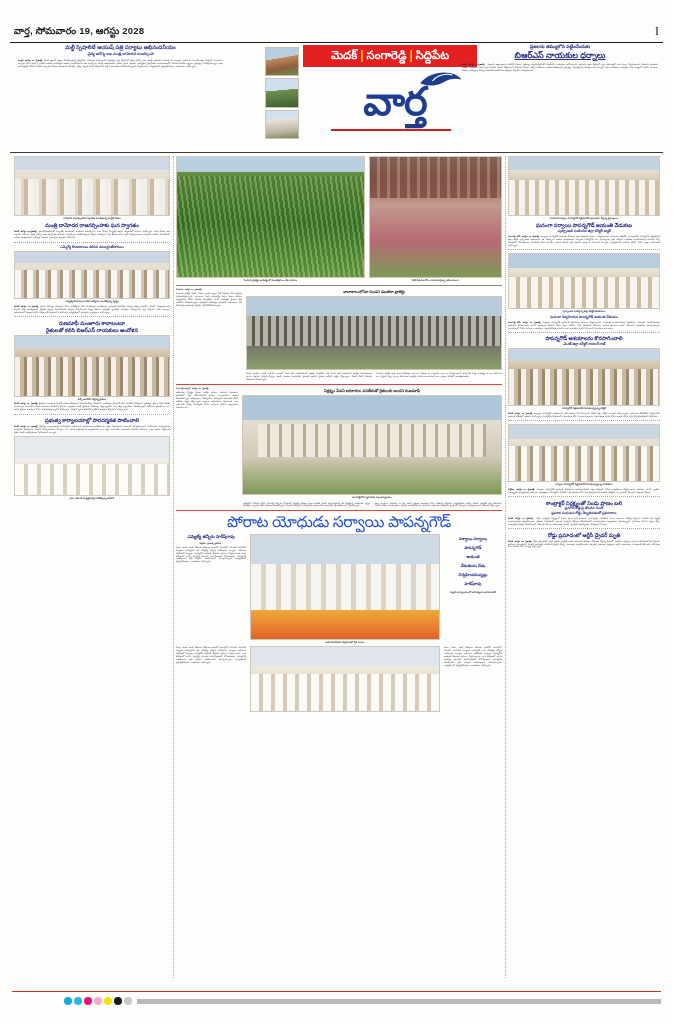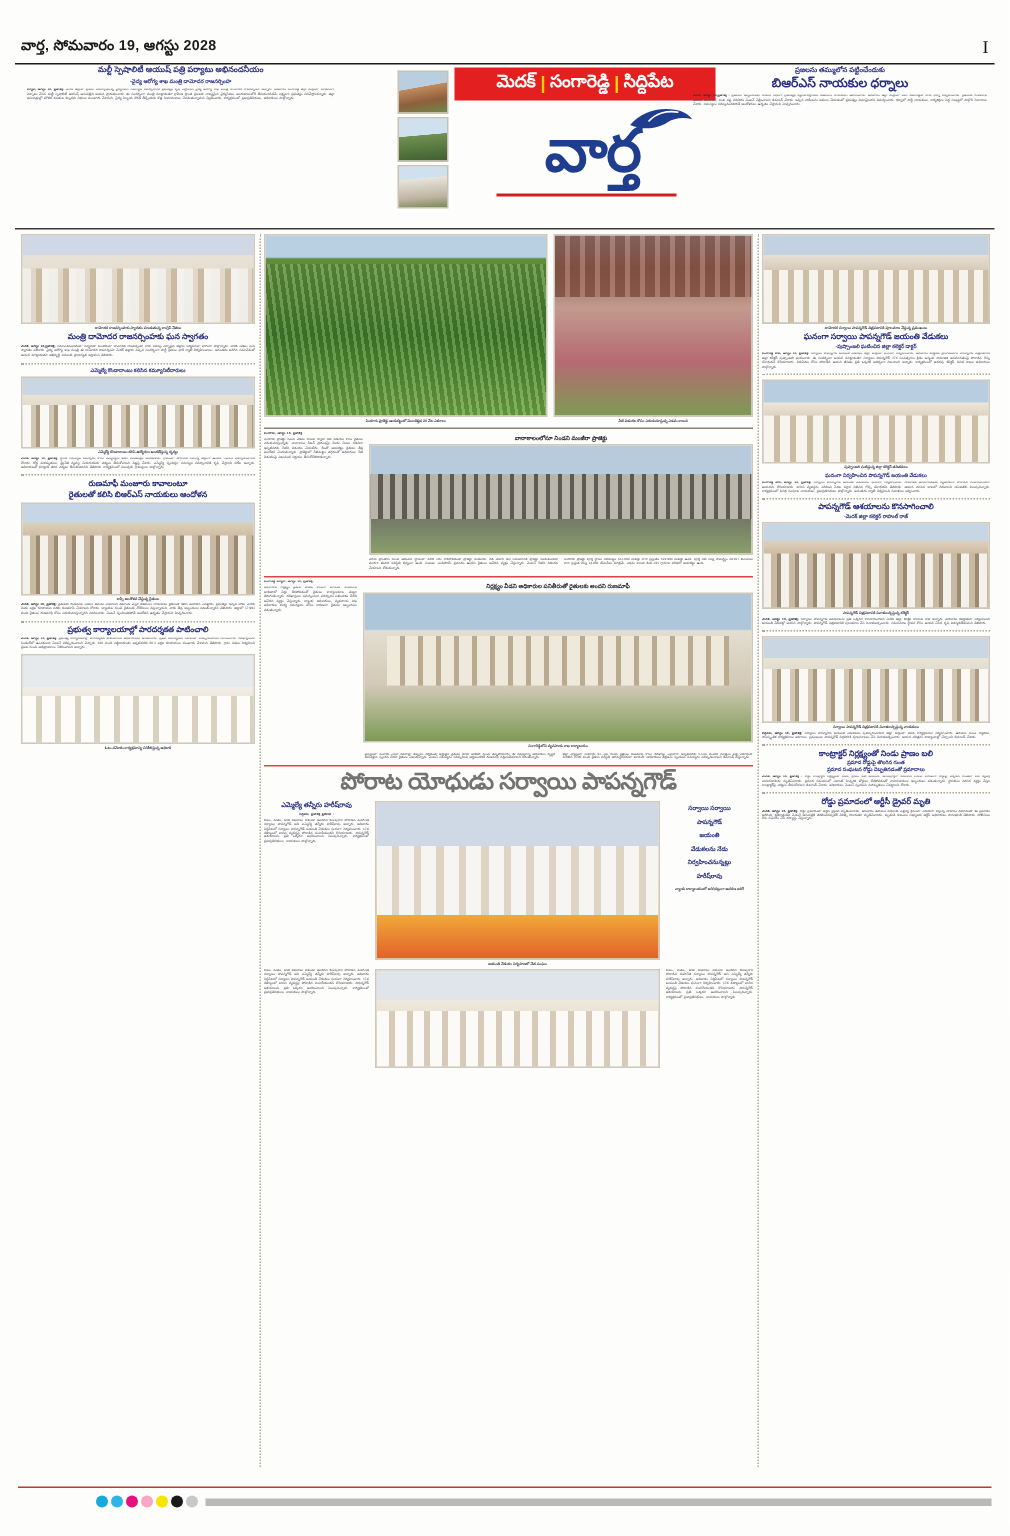--- a/index.html
+++ b/index.html
@@ -97,21 +97,21 @@
 
   .mh-right{
     position:absolute;left:452px;top:0;width:196px;
   }
   .mh-right .h1{
     text-align:center;color:#2b2f86;font-weight:bold;
     font-size:4.6px;line-height:6.4px;
   }
   .mh-right .h2{
     text-align:center;color:#2b2f86;font-weight:bold;
-    font-size:8.2px;line-height:10px;margin-top:1px;
+    font-size:8.2px;line-height:10px;margin-top:1px;text-decoration:underline;
   }
   .mh-right .body{margin-top:2px;}
 
   .mh-rule{
     position:absolute;left:10px;top:152px;width:653px;height:0;
     border-top:0.8px solid #3a3a3a;
   }
 
   
   .colL{position:absolute;left:14px;top:156px;width:156px;height:820px;}
@@ -169,21 +169,21 @@
   
   .kicker{
     text-align:center;color:#2b2f86;font-weight:bold;
     font-size:3.4px;line-height:4.6px;
   }
   .hl-red-big{
     text-align:center;color:#d81f26;font-weight:bold;
     font-size:15.5px;line-height:18px;letter-spacing:-0.4px;
   }
   .hl-pink-big{
-    text-align:center;color:#737373;font-weight:bold;
+    text-align:center;color:#1d4ed8;font-weight:normal;
     font-size:15.5px;line-height:18px;letter-spacing:-0.4px;
   }
   .hl-blue-big{
     text-align:center;color:#21267e;font-weight:bold;
     font-size:12.5px;line-height:15px;letter-spacing:-0.3px;
   }
   .hl-mid{
     text-align:center;color:#21267e;font-weight:bold;
     font-size:5.2px;line-height:6.6px;
   }

